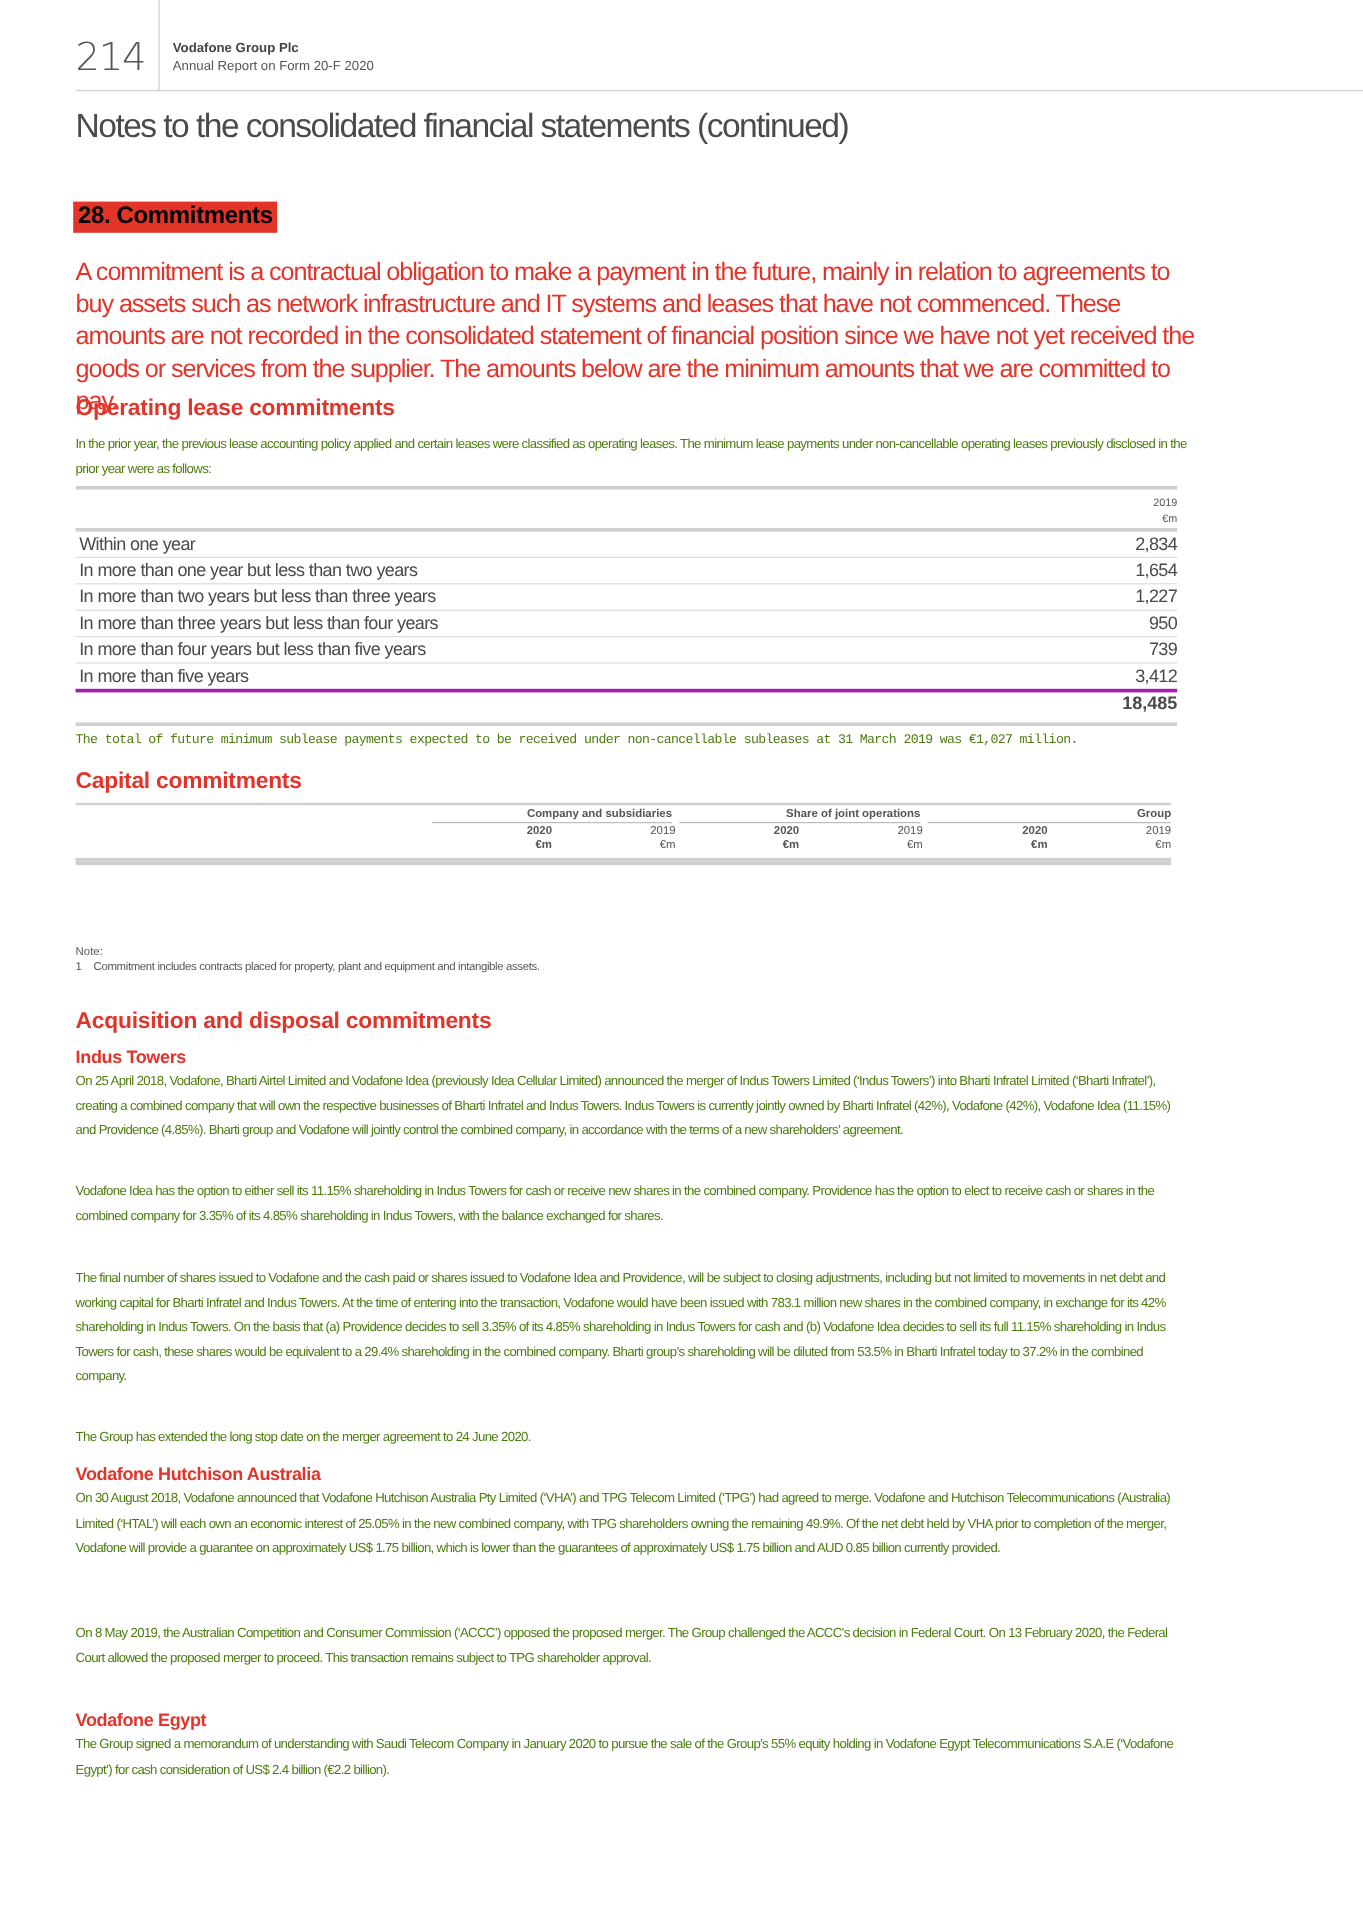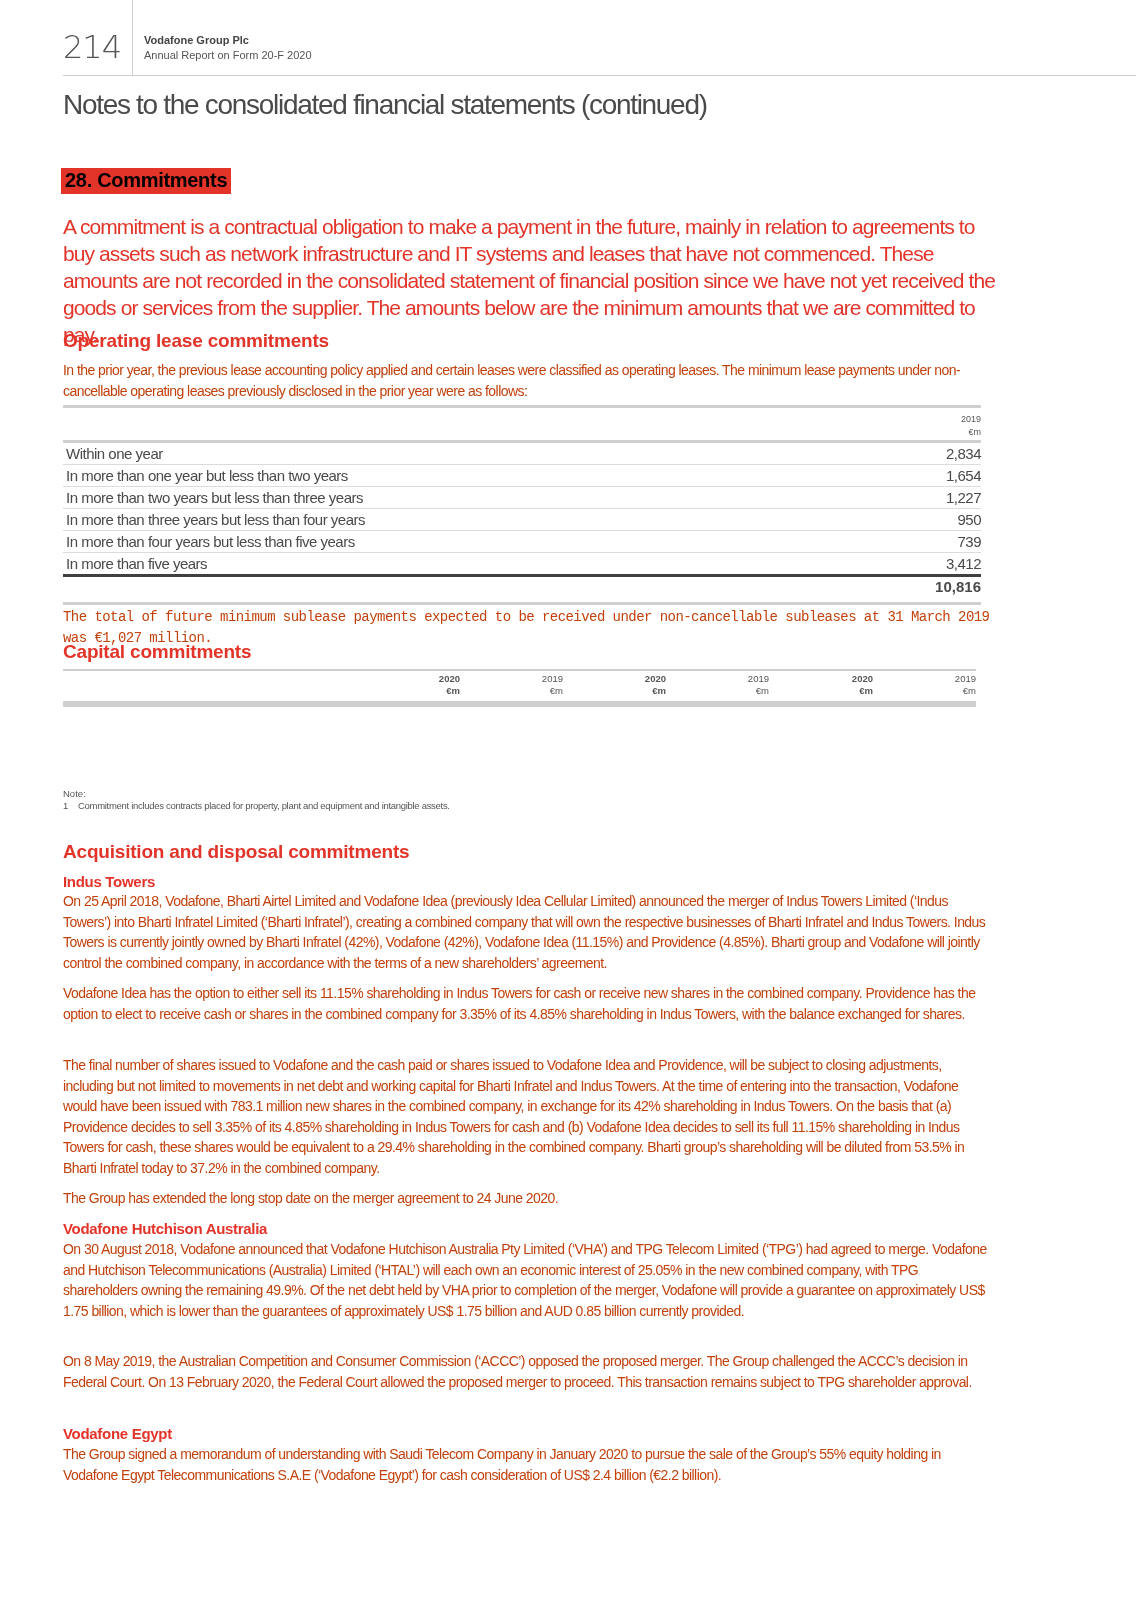--- a/index.html
+++ b/index.html
@@ -28,36 +28,36 @@
       position: absolute; left: 63px; top: 213px; width: 940px; font-size: 21px; line-height: 27px;
       color: #e3342a; letter-spacing: -0.9px;
     }
     .h2 {
       position: absolute; left: 63px; font-size: 19px; font-weight: bold; color: #e3342a; letter-spacing: -0.2px;
     }
     .h3 {
       position: absolute; left: 63px; font-size: 15px; font-weight: bold; color: #e3342a; letter-spacing: -0.3px;
     }
     .para {
-      position: absolute; left: 63px; width: 930px; font-size: 14px; line-height: 20.5px; color: #c2410c;
+      position: absolute; left: 63px; width: 930px; font-size: 11px; line-height: 20.5px; color: #4d7c0f;
       letter-spacing: -0.55px;
     }
     
     .ol-table { position: absolute; left: 63px; top: 405px; width: 918px; }
     .ol-topline { height: 3px; background: #cfcfcf; }
     .ol-head { height: 32px; position: relative; }
     .ol-head .yr { position: absolute; right: 0; top: 6px; font-size: 9px; color: #555; }
     .ol-head .unit { position: absolute; right: 0; top: 19px; font-size: 9px; color: #555; }
     .ol-headline { height: 3px; background: #cfcfcf; }
     .ol-row {
       display: flex; justify-content: space-between; align-items: center;
       height: 21px; border-bottom: 1px solid #dcdcdc; font-size: 15px; color: #4a4a4a; letter-spacing: -0.5px;
       padding-left: 3px;
     }
-    .ol-row.last { border-bottom: 3px solid #404040; align-items: center; }
+    .ol-row.last { border-bottom: 3px solid #a21caf; align-items: center; }
     .ol-total { height: 22px; text-align: right; font-size: 15px; font-weight: bold; color: #4a4a4a; padding-top: 1px; }
     .ol-bottomline { height: 3px; background: #cfcfcf; margin-top: 2px; }
 
     
     .cc-table { position: absolute; left: 63px; top: 669px; width: 913px; }
     .cc-topline { height: 2px; background: #cfcfcf; }
     .cc-groups { position: relative; height: 14px; }
     .cc-group-label { position: absolute; top: 2px; font-size: 9.5px; font-weight: bold; color: #555; text-align: right; }
     .cc-group-rule { position: absolute; top: 14px; height: 1px; background: #bbb; }
     .cc-cols { position: relative; height: 30px; }
@@ -123,30 +123,38 @@
     <span>950</span>
   </div>
   <div class="ol-row">
     <span>In more than four years but less than five years</span>
     <span>739</span>
   </div>
   <div class="ol-row last">
     <span>In more than five years</span>
     <span>3,412</span>
   </div>
-  <div class="ol-total">10,816</div>
+  <div class="ol-total">18,485</div>
   <div class="ol-bottomline"></div>
 </div>
 
 <div class="para" style="top:607px;font-family:Liberation Mono, monospace;">The total of future minimum sublease payments expected to be received under non-cancellable subleases at 31 March 2019 was €1,027 million.</div>
 
 <div class="h2" style="top:641px;">Capital commitments</div>
 
 <div class="cc-table">
   <div class="cc-topline"></div>
+  <div class="cc-groups">
+    <div class="cc-group-label" style="left:297px; width:200px;">Company and subsidiaries</div>
+    <div class="cc-group-rule" style="left:297px; width:200px;"></div>
+    <div class="cc-group-label" style="left:503px; width:201px;">Share of joint operations</div>
+    <div class="cc-group-rule" style="left:503px; width:201px;"></div>
+    <div class="cc-group-label" style="left:710px; width:203px;">Group</div>
+    <div class="cc-group-rule" style="left:710px; width:203px;"></div>
+  </div>
   <div class="cc-cols">
     <div class="cc-col-head bold" style="left:297px;">
       <span class="y">2020</span>
       <span class="u">€m</span>
     </div>
     <div class="cc-col-head" style="left:400px;">
       <span class="y">2019</span>
       <span class="u">€m</span>
     </div>
     <div class="cc-col-head bold" style="left:503px;">

